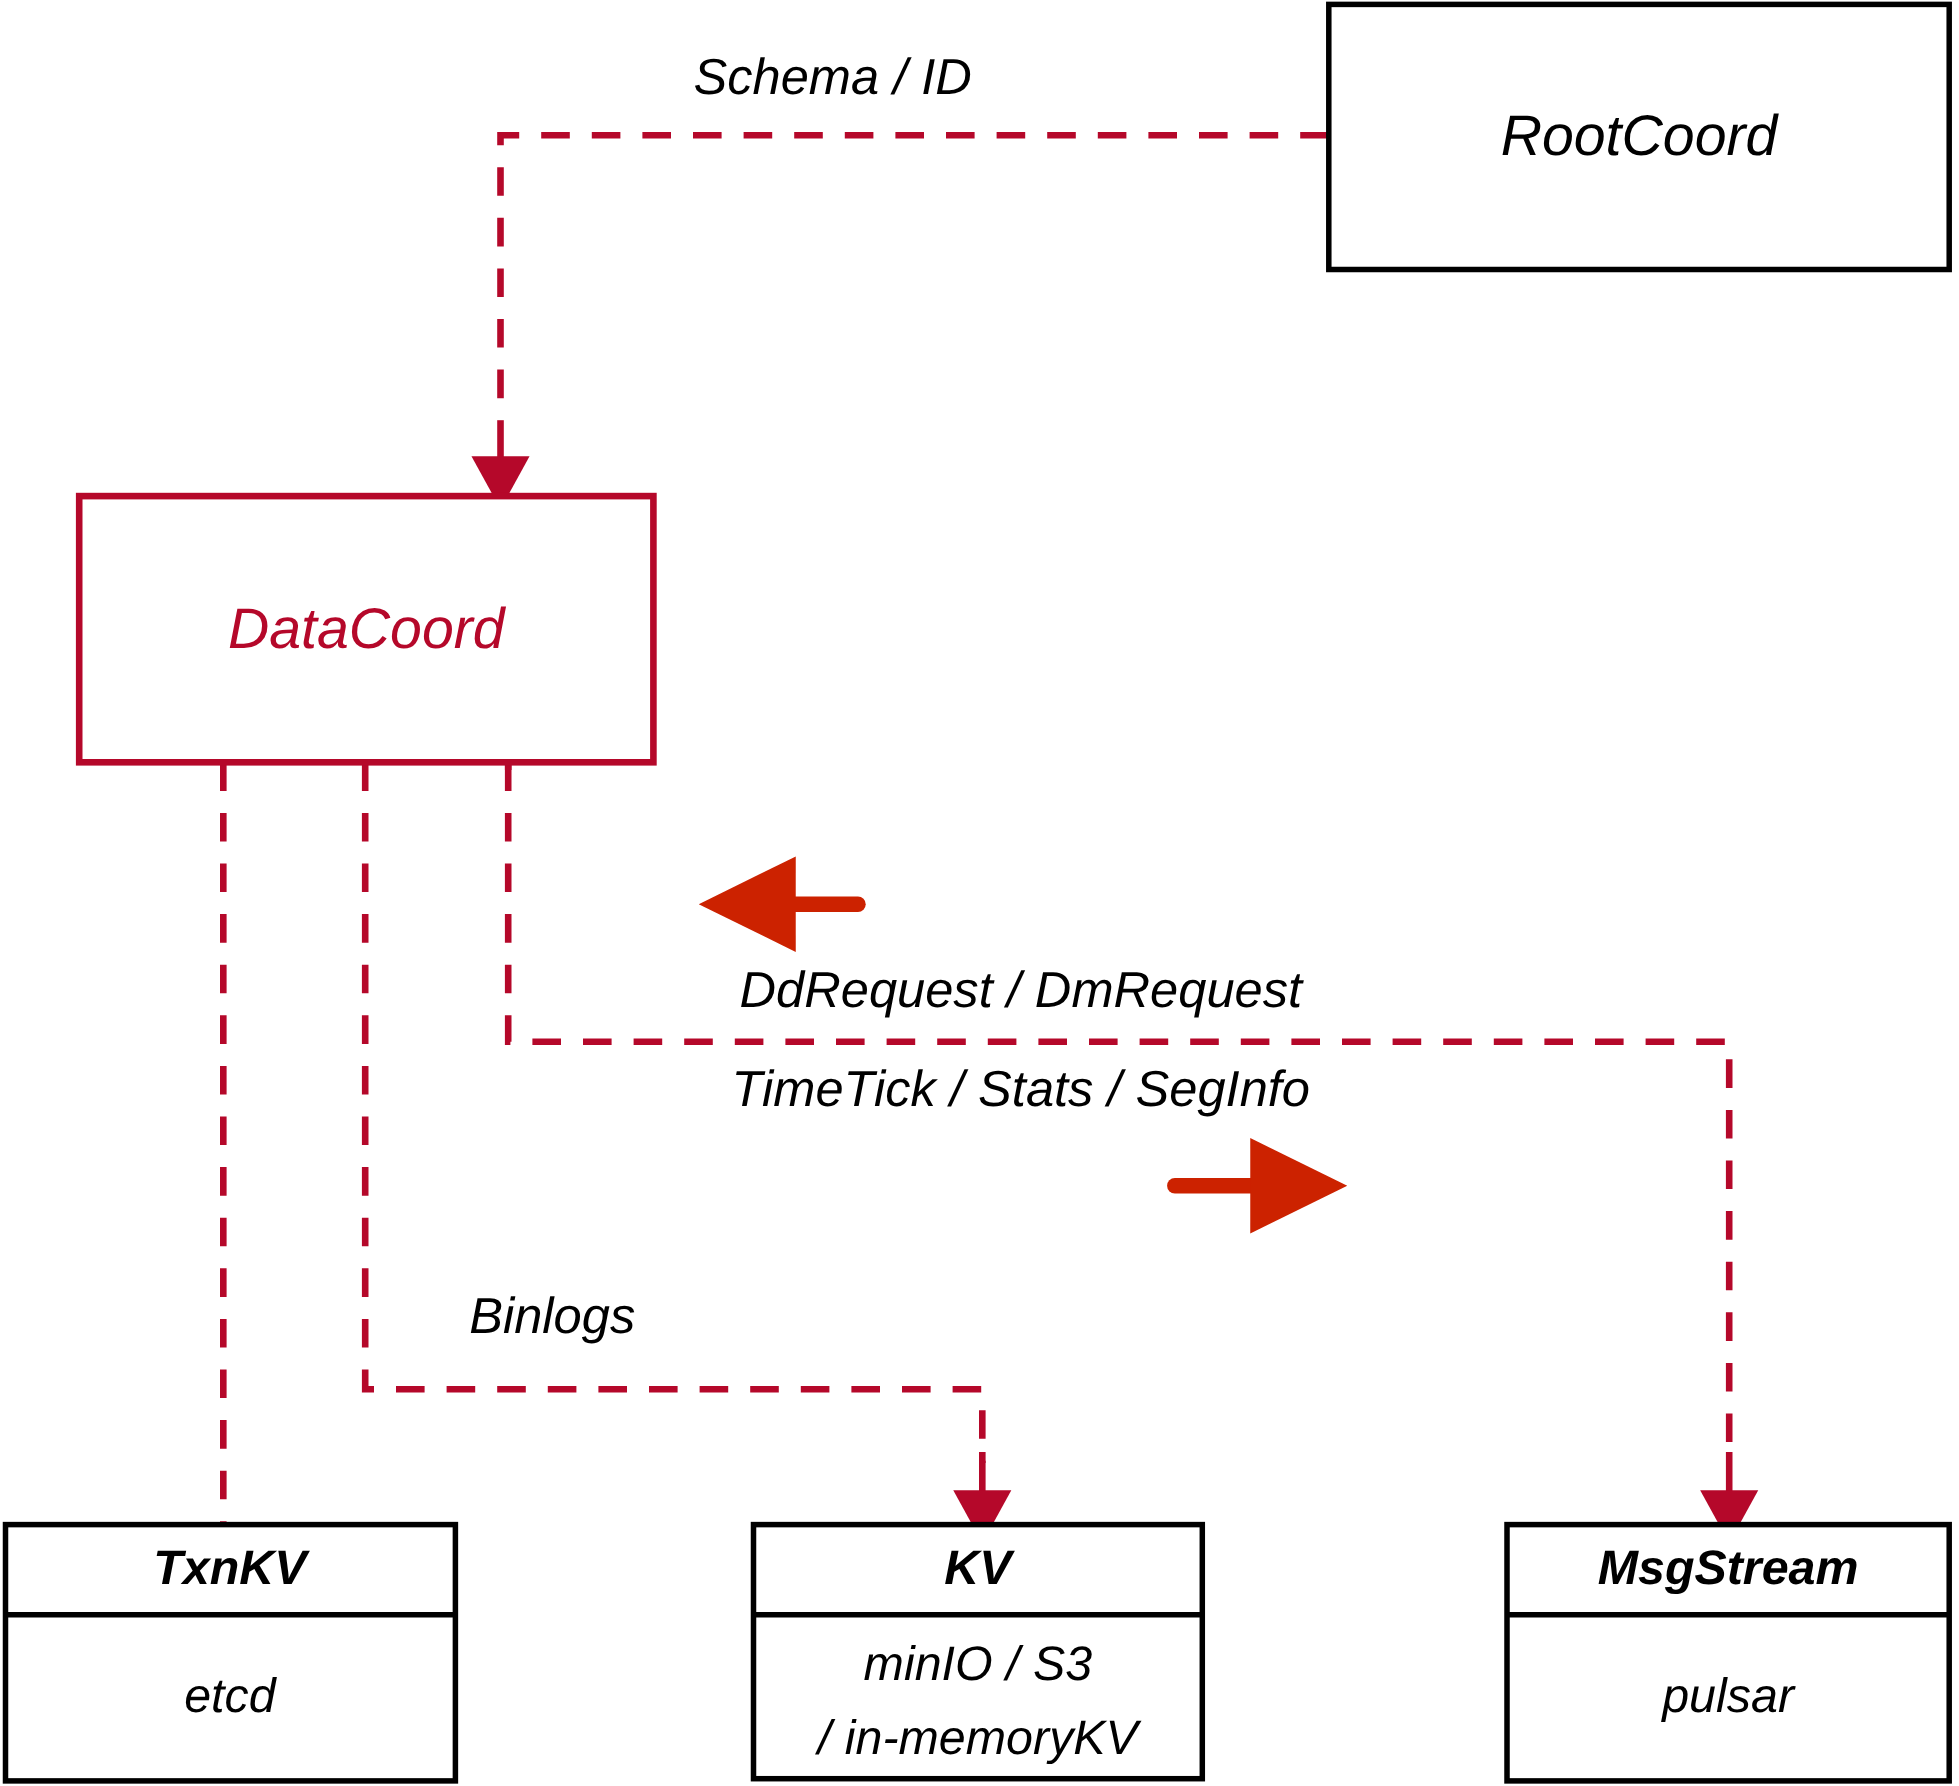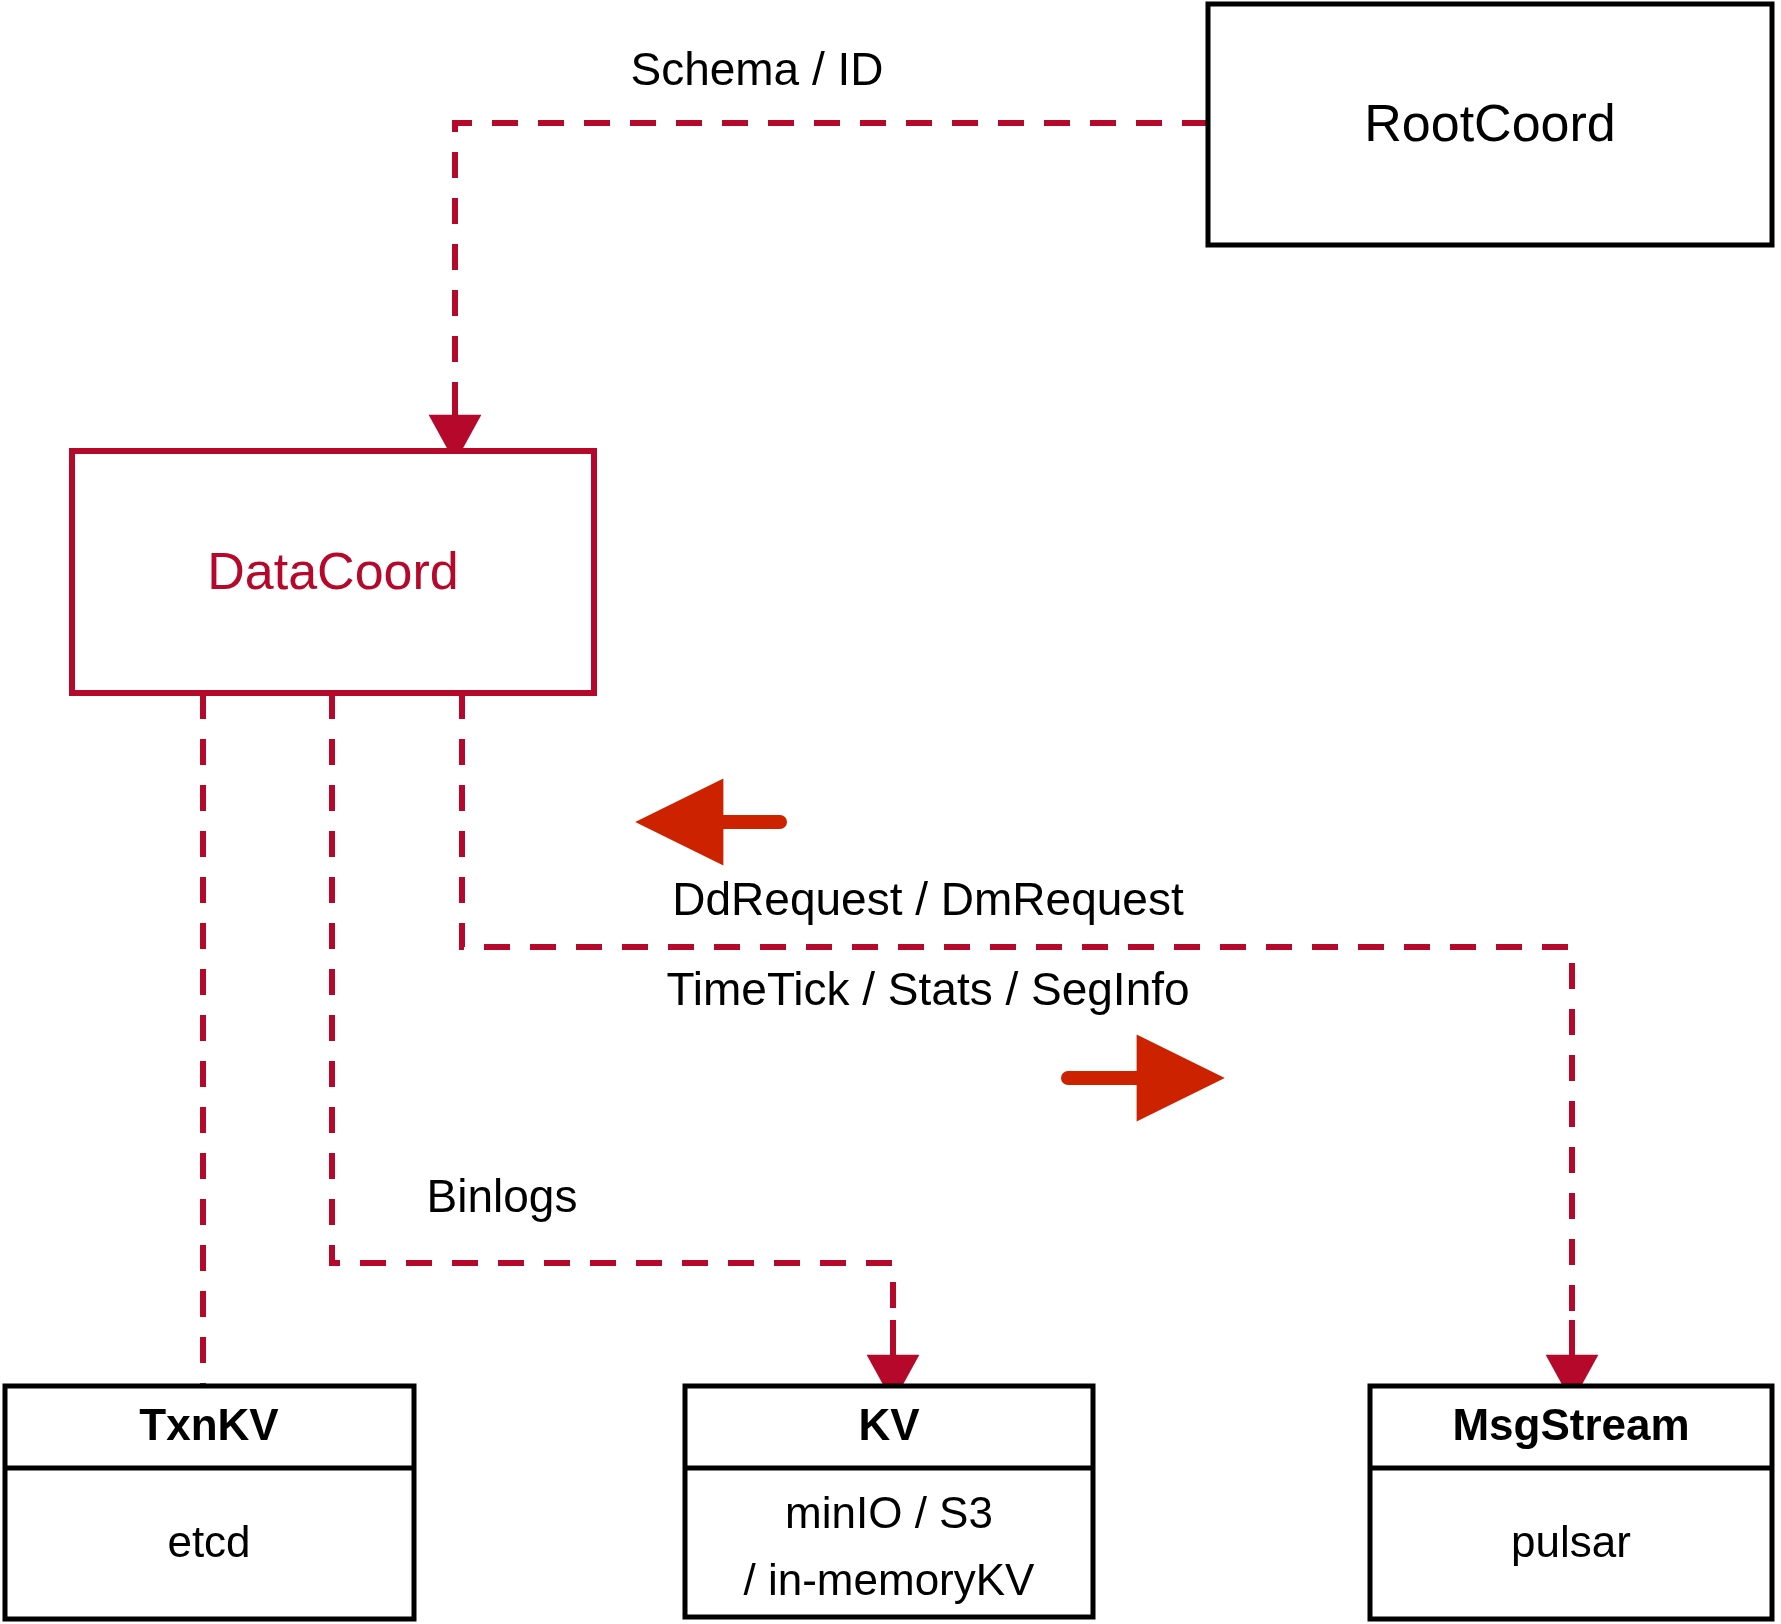--- a/index.html
+++ b/index.html
@@ -1,21 +1,21 @@
 <!DOCTYPE html>
 <html><head>
 <meta charset="utf-8">
 <style>
   html,body{margin:0;padding:0;background:#ffffff;}
   body{
     width:1781px;height:1624px;
     font-family:"Liberation Sans", sans-serif;
     overflow:hidden;
   }
-  #diagram-root{position:relative;width:1781px;height:1624px;}
+  #diagram-root{position:relative;width:1781px;height:1624px;font-style:italic;}
   svg#diagram{position:absolute;top:0;left:0;width:1781px;height:1624px;display:block;}
   .node-box{fill:#ffffff;stroke:#000000;stroke-width:5;}
   .node-box-accent{fill:#ffffff;stroke:#b5082a;stroke-width:6;}
   .divider{stroke:#000000;stroke-width:5;}
   .dashed{fill:none;stroke:#b5082a;stroke-width:6;stroke-dasharray:26 20;stroke-linecap:butt;}
   .solid-arrow{fill:none;stroke:#cc2200;stroke-width:14;stroke-linecap:round;}
   .lbl{font-family:"Liberation Sans", sans-serif;fill:#000000;font-size:46px;text-anchor:middle;dominant-baseline:middle;}
   .node-title{font-family:"Liberation Sans", sans-serif;fill:#000000;font-size:44px;font-weight:bold;text-anchor:middle;dominant-baseline:middle;}
   .node-title-plain{font-family:"Liberation Sans", sans-serif;fill:#000000;font-size:52px;text-anchor:middle;dominant-baseline:middle;}
   .node-title-accent{font-family:"Liberation Sans", sans-serif;fill:#b5082a;font-size:52px;text-anchor:middle;dominant-baseline:middle;}

